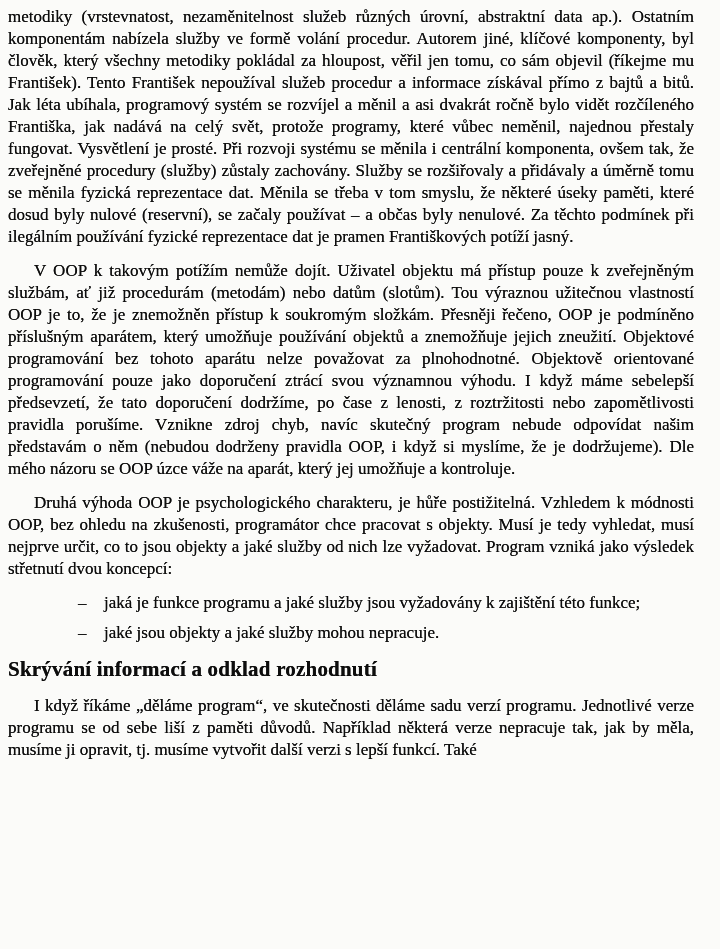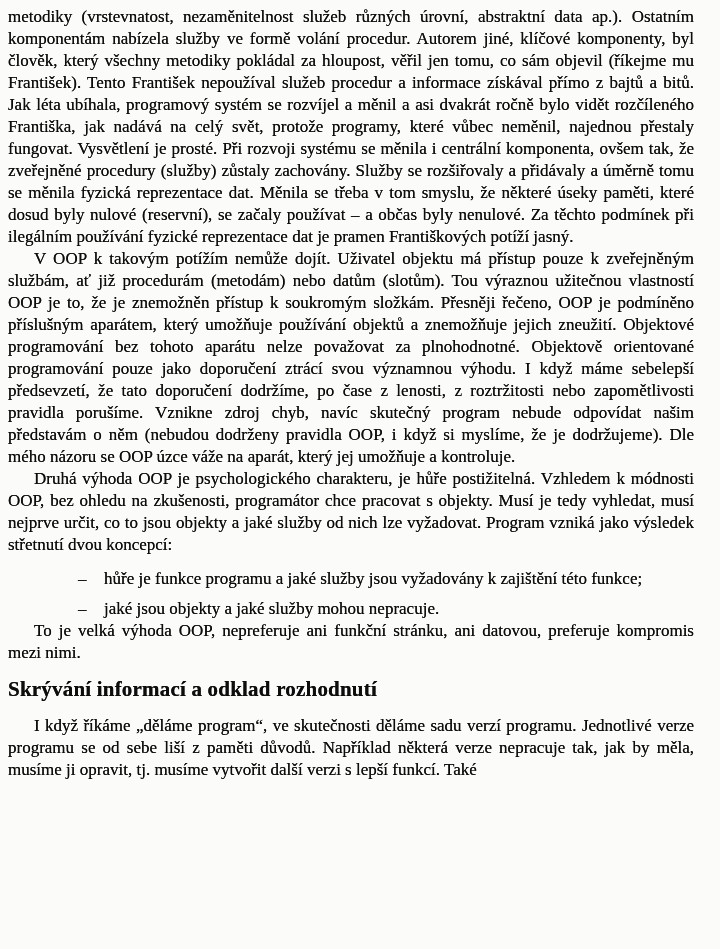--- a/index.html
+++ b/index.html
@@ -15,21 +15,21 @@
     height: 949px;
     padding: 6px 26px 0 8px;
     font-family: "Liberation Serif", "DejaVu Serif", serif;
     font-size: 17px;
     line-height: 22px;
     color: #0d0d0d;
     text-align: justify;
     text-shadow: 0 0 0.6px rgba(10,10,10,0.85);
   }
   .para { margin: 0; }
-  .para.spaced { }
+  .para.spaced { margin-top: 12px; }
   .para.indent { text-indent: 26px; }
   .bullet-list {
     margin: 12px 22px 0 70px;
   }
   .bullet-item { display: flex; }
   .bullet-item + .bullet-item { margin-top: 8px; }
   .dash {
     flex: 0 0 26px;
     text-align: left;
   }
@@ -53,27 +53,26 @@
 
   <p class="para">metodiky (vrstevnatost, nezaměnitelnost služeb různých úrovní, abstraktní data ap.). Ostatním komponentám nabízela služby ve formě volání procedur. Autorem jiné, klíčové komponenty, byl člověk, který všechny metodiky pokládal za hloupost, věřil jen tomu, co sám objevil (říkejme mu František). Tento František nepoužíval služeb procedur a informace získával přímo z bajtů a bitů. Jak léta ubíhala, programový systém se rozvíjel a měnil a asi dvakrát ročně bylo vidět rozčíleného Františka, jak nadává na celý svět, protože programy, které vůbec neměnil, najednou přestaly fungovat. Vysvětlení je prosté. Při rozvoji systému se měnila i centrální komponenta, ovšem tak, že zveřejněné procedury (služby) zůstaly zachovány. Služby se rozšiřovaly a přidávaly a úměrně tomu se měnila fyzická reprezentace dat. Měnila se třeba v tom smyslu, že některé úseky paměti, které dosud byly nulové (reservní), se začaly používat – a občas byly nenulové. Za těchto podmínek při ilegálním používání fyzické reprezentace dat je pramen Františkových potíží jasný.</p>
 
   <p class="para spaced indent">V OOP k takovým potížím nemůže dojít. Uživatel objektu má přístup pouze k zveřejněným službám, ať již procedurám (metodám) nebo datům (slotům). Tou výraznou užitečnou vlastností OOP je to, že je znemožněn přístup k soukromým složkám. Přesněji řečeno, OOP je podmíněno příslušným aparátem, který umožňuje používání objektů a znemožňuje jejich zneužití. Objektové programování bez tohoto aparátu nelze považovat za plnohodnotné. Objektově orientované programování pouze jako doporučení ztrácí svou významnou výhodu. I když máme sebelepší předsevzetí, že tato doporučení dodržíme, po čase z lenosti, z roztržitosti nebo zapomětlivosti pravidla porušíme. Vznikne zdroj chyb, navíc skutečný program nebude odpovídat našim představám o něm (nebudou dodrženy pravidla OOP, i když si myslíme, že je dodržujeme). Dle mého názoru se OOP úzce váže na aparát, který jej umožňuje a kontroluje.</p>
 
   <p class="para spaced indent">Druhá výhoda OOP je psychologického charakteru, je hůře postižitelná. Vzhledem k módnosti OOP, bez ohledu na zkušenosti, programátor chce pracovat s objekty. Musí je tedy vyhledat, musí nejprve určit, co to jsou objekty a jaké služby od nich lze vyžadovat. Program vzniká jako výsledek střetnutí dvou koncepcí:</p>
 
   <div class="bullet-list">
     <div class="bullet-item">
       <span class="dash">–</span>
-      <span class="bullet-text">hůře je funkce programu a jaké služby jsou vyžadovány k zajištění této funkce;</span>
+      <span class="bullet-text">jaká je funkce programu a jaké služby jsou vyžadovány k zajištění této funkce;</span>
     </div>
     <div class="bullet-item">
       <span class="dash">–</span>
       <span class="bullet-text">jaké jsou objekty a jaké služby mohou nepracuje.</span>
     </div>
   </div>
 
-  <p class="para spaced indent">To je velká výhoda OOP, nepreferuje ani funkční stránku, ani datovou, preferuje kompromis mezi nimi.</p>
 
   <h2 class="heading">Skrývání informací a odklad rozhodnutí</h2>
 
   <p class="para indent">I když říkáme „děláme program“, ve skutečnosti děláme sadu verzí programu. Jednotlivé verze programu se od sebe liší z paměti důvodů. Například některá verze nepracuje tak, jak by měla, musíme ji opravit, tj. musíme vytvořit další verzi s lepší funkcí. Také</p>
 
 </div>
 
 </body></html>

